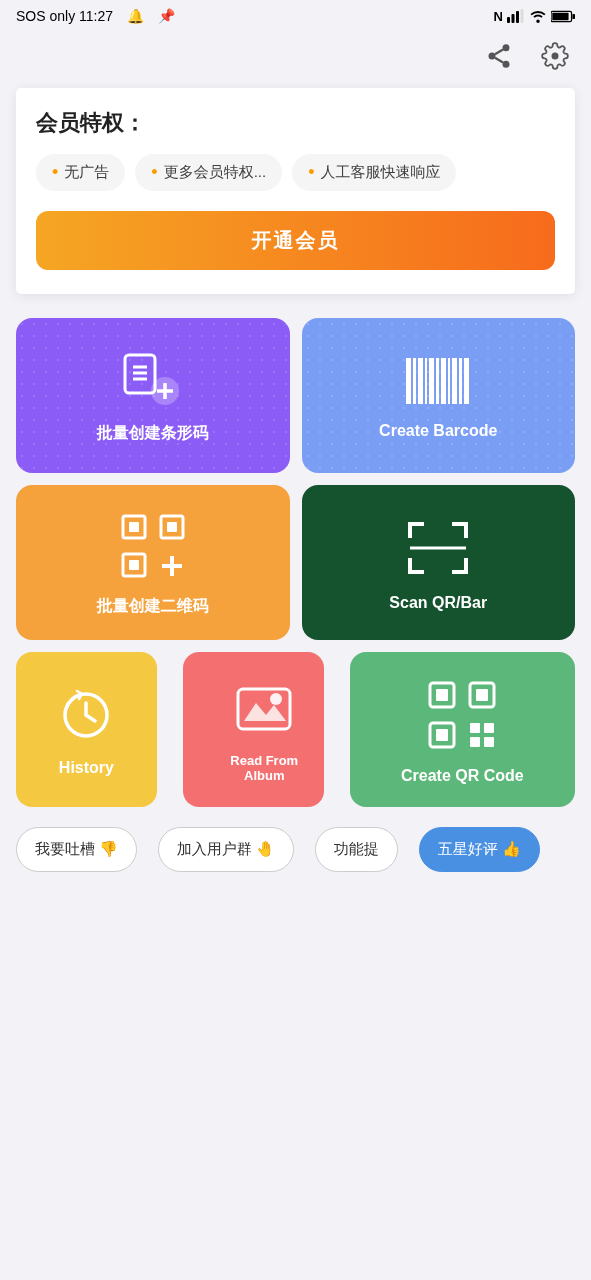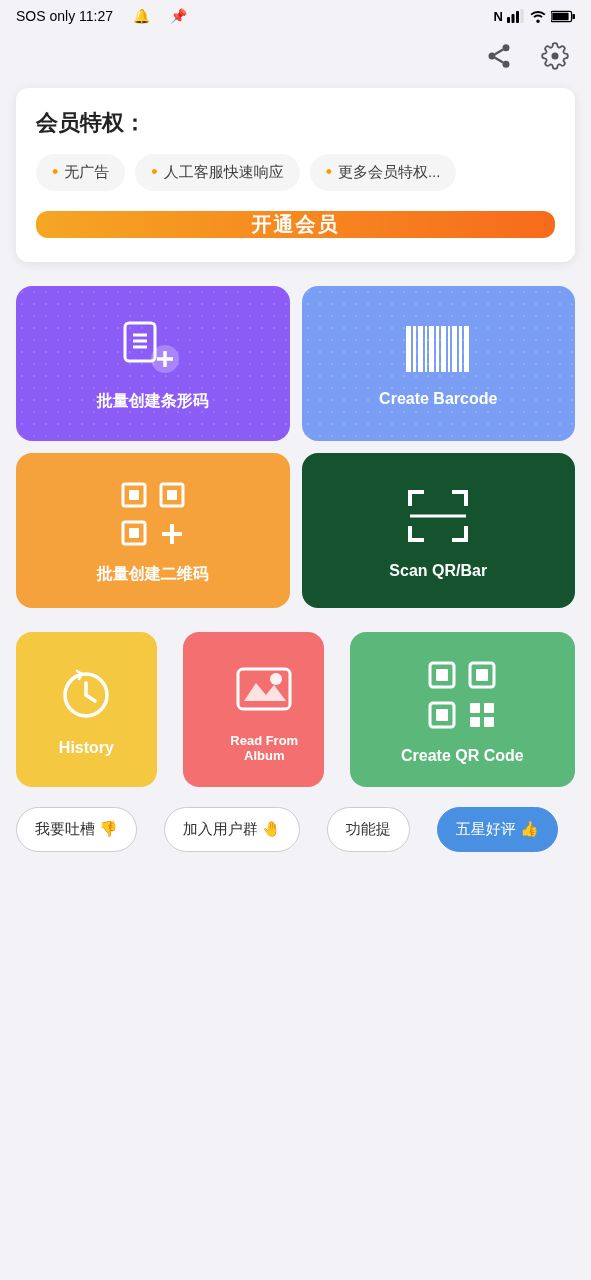--- a/index.html
+++ b/index.html
@@ -15,42 +15,42 @@
     
     .status-bar {
       display: flex;
       justify-content: space-between;
       align-items: center;
       padding: 8px 16px;
       font-size: 14px;
       font-weight: 500;
       color: #000;
     }
-    .status-left { display: flex; align-items: center; gap: 20px; }
+    .status-left { display: flex; align-items: center; gap: 14px; }
     .status-right { display: flex; align-items: center; gap: 4px; }
 
     
     .toolbar {
       display: flex;
       justify-content: flex-end;
       padding: 4px 16px 12px;
       gap: 16px;
     }
     .toolbar-icon {
       width: 40px; height: 40px;
       display: flex; align-items: center; justify-content: center;
       cursor: pointer;
     }
     .toolbar-icon svg { width: 28px; height: 28px; fill: #555; }
 
     
     .vip-card {
       margin: 0 16px 24px;
       background: #fff;
-      border-radius: 12px;
+      border-radius: 5px;
       padding: 20px 20px 24px;
       box-shadow: 0 2px 12px rgba(0,0,0,0.08);
     }
     .vip-title {
       font-size: 22px;
       font-weight: 700;
       color: #222;
       margin-bottom: 16px;
     }
     .vip-badges {
@@ -69,37 +69,38 @@
       align-items: center;
       gap: 6px;
     }
     .vip-badge::before {
       content: '•';
       color: #f90;
       font-size: 18px;
     }
     .vip-button {
       width: 100%;
+      padding: 16px;
       background: linear-gradient(90deg, #f5a623, #f76b1c);
       border: none;
       border-radius: 12px;
       font-size: 20px;
       font-weight: 700;
       color: #fff;
       cursor: pointer;
       letter-spacing: 2px;
     }
 
     
     .grid {
       display: grid;
       grid-template-columns: 1fr 1fr;
       gap: 12px;
       padding: 0 16px;
-      margin-bottom: 24px;
+      margin-bottom: 12px;
       border-radius: 12px;
     }
     .grid-item {
       border-radius: 16px;
       padding: 24px 16px 18px;
       display: flex;
       flex-direction: column;
       align-items: center;
       justify-content: center;
       cursor: pointer;
@@ -134,21 +135,21 @@
       padding: 0 16px;
       margin-bottom: 20px;
     }
     .grid-bottom .grid-item {
       min-height: 155px;
     }
 
     
     .bottom-bar {
       display: flex;
-      gap: 27px;
+      gap: 21px;
       padding: 0 16px 20px;
       overflow-x: auto;
     }
     .bottom-btn {
       flex-shrink: 0;
       padding: 12px 18px;
       border-radius: 24px;
       font-size: 15px;
       font-weight: 500;
       cursor: pointer;
@@ -215,22 +216,22 @@
       <path d="M12 15a3 3 0 1 0 0-6 3 3 0 0 0 0 6z"></path>
       <path d="M19.4 15a1.65 1.65 0 0 0 .33 1.82l.06.06a2 2 0 0 1-2.83 2.83l-.06-.06a1.65 1.65 0 0 0-1.82-.33 1.65 1.65 0 0 0-1 1.51V21a2 2 0 0 1-4 0v-.09A1.65 1.65 0 0 0 9 19.4a1.65 1.65 0 0 0-1.82.33l-.06.06a2 2 0 0 1-2.83-2.83l.06-.06A1.65 1.65 0 0 0 4.68 15a1.65 1.65 0 0 0-1.51-1H3a2 2 0 0 1 0-4h.09A1.65 1.65 0 0 0 4.6 9a1.65 1.65 0 0 0-.33-1.82l-.06-.06a2 2 0 0 1 2.83-2.83l.06.06A1.65 1.65 0 0 0 9 4.68a1.65 1.65 0 0 0 1-1.51V3a2 2 0 0 1 4 0v.09a1.65 1.65 0 0 0 1 1.51 1.65 1.65 0 0 0 1.82-.33l.06-.06a2 2 0 0 1 2.83 2.83l-.06.06A1.65 1.65 0 0 0 19.4 9a1.65 1.65 0 0 0 1.51 1H21a2 2 0 0 1 0 4h-.09a1.65 1.65 0 0 0-1.51 1z" stroke="#555" stroke-width="1.5" fill="none"></path>
     </svg>
   </div>
 </div>
 
 <div class="vip-card">
   <div class="vip-title">会员特权：</div>
   <div class="vip-badges">
     <div class="vip-badge">无广告</div>
+    <div class="vip-badge">更多会员特权...</div>
     <div class="vip-badge">人工客服快速响应</div>
-    <div class="vip-badge">更多会员特权...</div>
   </div>
   <button class="vip-button">开通会员</button>
 </div>
 
 <div class="grid">
 
   <div class="grid-item purple">
     <div class="dotted-overlay"></div>
     <div class="item-icon">
       <svg width="64" height="52" viewBox="0 0 64 52" fill="none">

